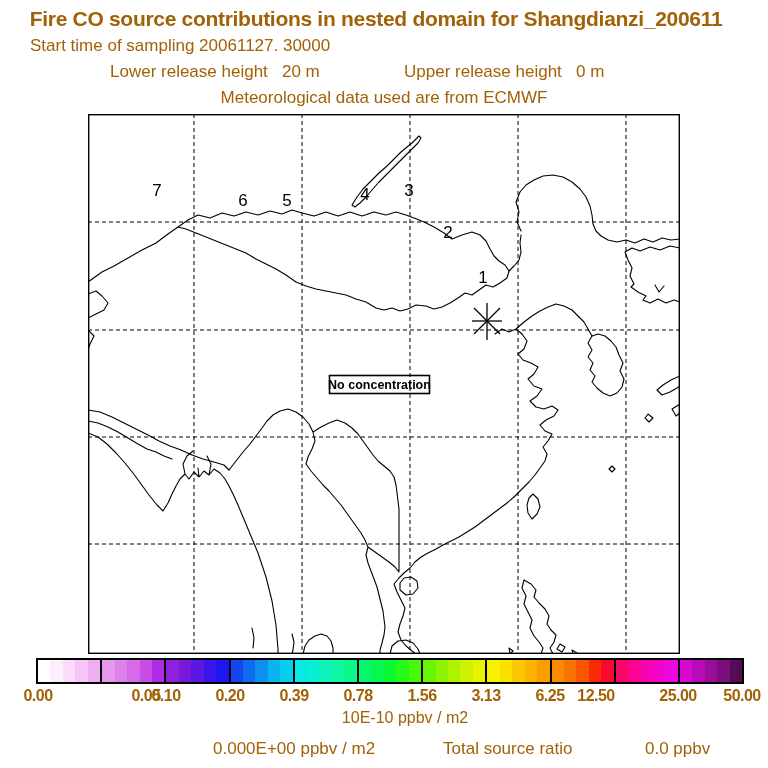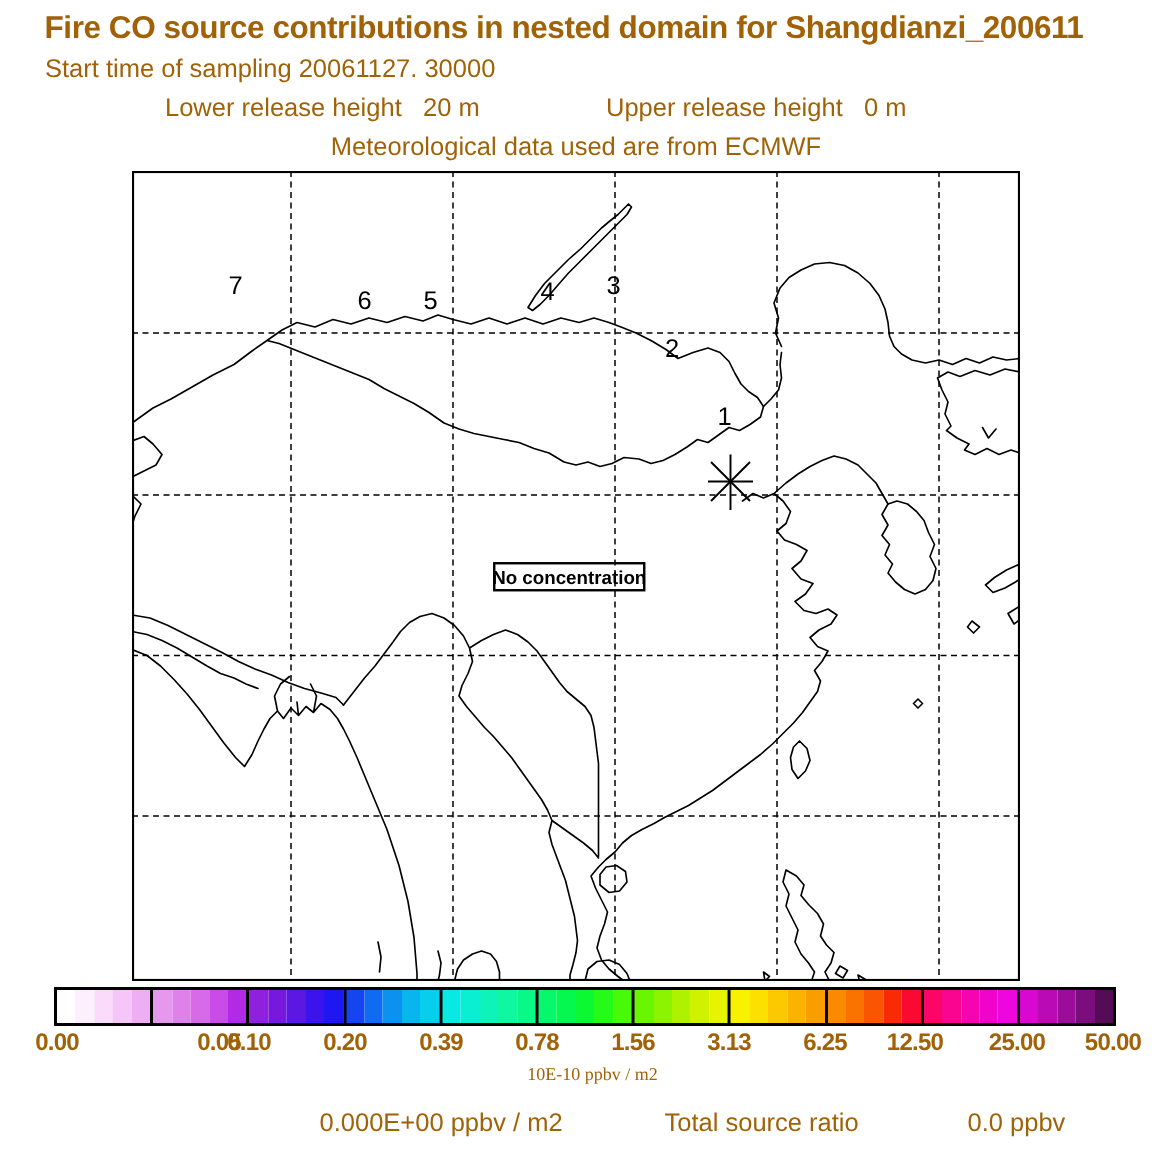--- a/index.html
+++ b/index.html
@@ -7,21 +7,21 @@
          font-family:"Liberation Sans",sans-serif;color:#a16207;}
   .abs{position:absolute;white-space:pre;}
   #title{top:7px;left:-8px;width:768px;text-align:center;font-size:21px;font-weight:bold;letter-spacing:-0.3px;}
   .hline{font-size:17px;}
   #mapsvg{position:absolute;left:88px;top:114px;width:592px;height:540px;}
   #colorbar{position:absolute;left:36px;top:658px;width:704px;height:22px;border:2px solid #000;
             display:flex;box-sizing:content-box;}
   #colorbar .cell{flex:1 1 auto;height:100%;}
   #colorbar .cell.major{border-left:2px solid #000;box-sizing:border-box;}
   .tick{position:absolute;top:687px;transform:translateX(-50%);font-size:16px;font-weight:bold;letter-spacing:-0.5px;}
-  #units{top:709px;left:395px;transform:translateX(-50%);font-size:12px;font-family:Liberation Serif, serif;}
+  #units{top:709px;left:405px;transform:translateX(-50%);font-size:16px;}
   .foot{top:739px;font-size:17px;}
 </style>
 </head>
 <body>
 
 <div id="stage">
 
   <div id="title" class="abs">Fire CO source contributions in nested domain for Shangdianzi_200611</div>
   <div class="abs hline" style="top:36px;left:30px">Start time of sampling 20061127. 30000</div>
   <div class="abs hline" style="top:62px;left:110px">Lower release height   20 m</div>
@@ -140,21 +140,21 @@
   <div id="ticks">
       <div class="tick" style="left: 38px;">0.00</div>
       <div class="tick" style="left: 102px; margin-left: 44px;">0.05</div>
       <div class="tick" style="left: 166px;">0.10</div>
       <div class="tick" style="left: 230px;">0.20</div>
       <div class="tick" style="left: 294px;">0.39</div>
       <div class="tick" style="left: 358px;">0.78</div>
       <div class="tick" style="left: 422px;">1.56</div>
       <div class="tick" style="left: 486px;">3.13</div>
       <div class="tick" style="left: 550px;">6.25</div>
-      <div class="tick" style="left: 610px; text-align: right;">12.50</div>
+      <div class="tick" style="left: 596px; text-align: right;">12.50</div>
       <div class="tick" style="left: 678px;">25.00</div>
       <div class="tick" style="left: 742px;">50.00</div>
     </div>
   <div id="units" class="abs">10E-10 ppbv / m2</div>
 
   <div class="abs foot" style="left:213px">0.000E+00 ppbv / m2</div>
   <div class="abs foot" style="left:443px">Total source ratio</div>
   <div class="abs foot" style="left:645px">0.0 ppbv</div>
 
 </div>

